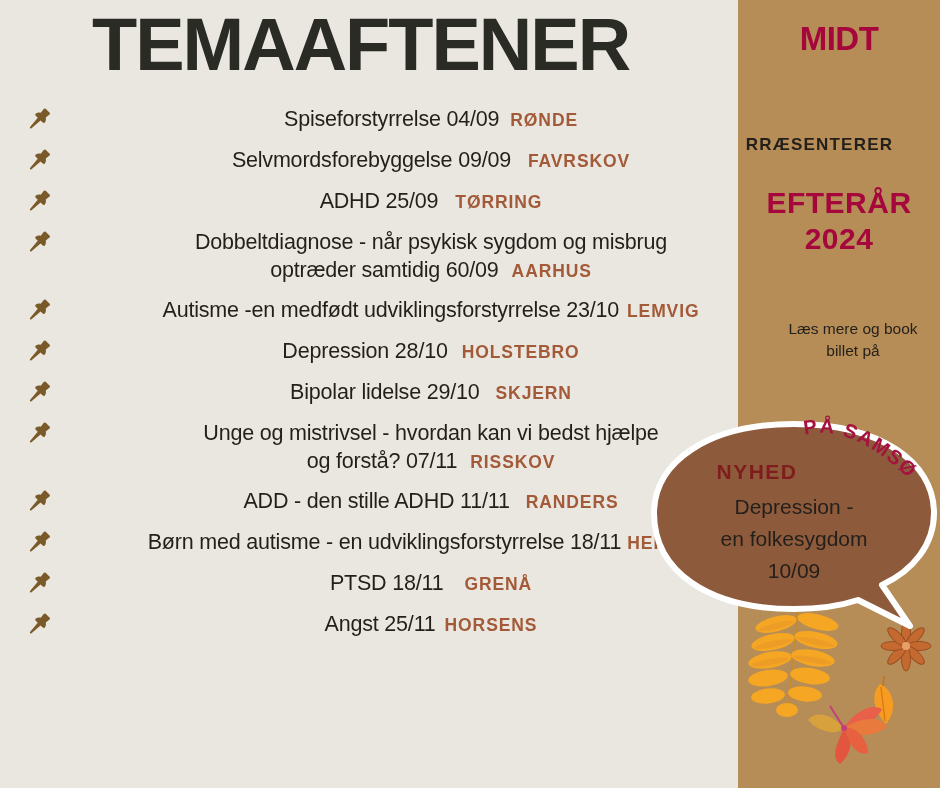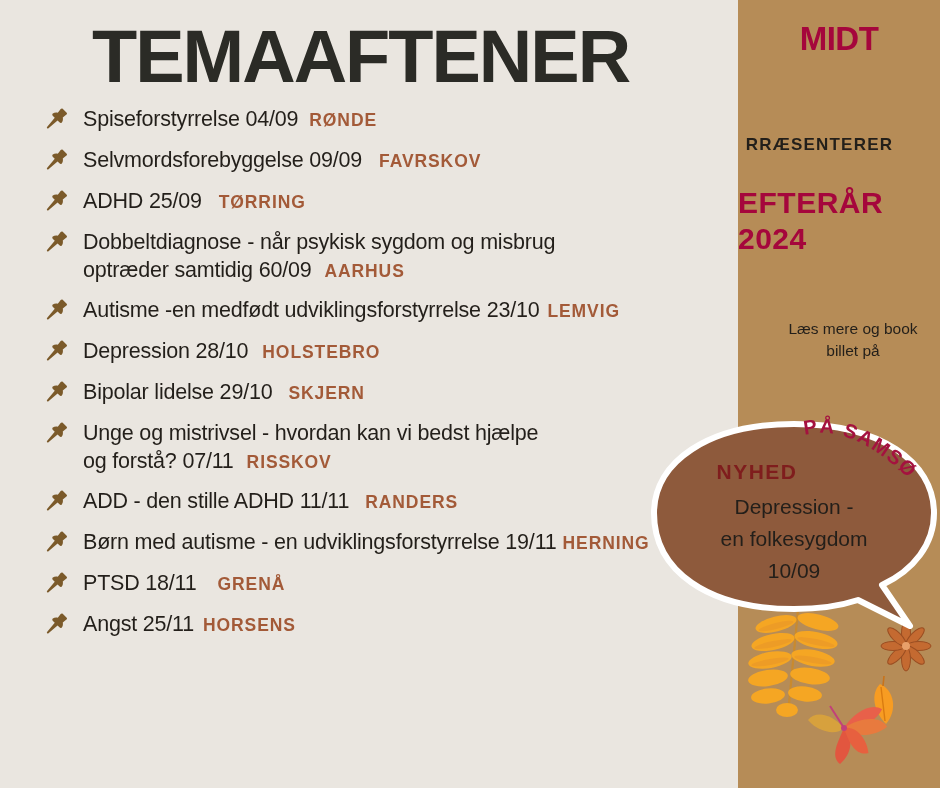--- a/index.html
+++ b/index.html
@@ -36,20 +36,21 @@
   .presents{
     position:absolute;left:738px;top:135px;width:163px;
     text-align:center;
     color:#231F1A;
     font-size:17px;
     font-weight:bold;
     letter-spacing:1.2px;
   }
   .season{
     position:absolute;left:738px;top:185px;width:202px;
+    text-align:center;
     color:#A5063C;
     font-weight:bold;
     font-size:30px;
     line-height:1.2;
     letter-spacing:0.5px;
   }
   .season .yr{display:block;}
   .booking{
     position:absolute;left:744px;top:318px;width:218px;
     text-align:center;
@@ -71,28 +72,28 @@
   .title{
     position:absolute;
     left:92px;top:8px;
     width:600px;
     color:#2B2B26;
     font-weight:bold;
     font-size:74px;
     letter-spacing:-2px;
     line-height:1;
     white-space:nowrap;
-    margin-top:12px;
   }
 
   
   .list{
     position:absolute;
-    left:43px;top:105px;
+    left:26px;top:105px;
     width:770px;
+    text-align:center;
   }
   .row{
     position:relative;
     padding-left:40px;
     margin-bottom:11px;
     min-height:30px;
   }
   .row .pin{
     position:absolute;
     left:2px;top:2px;
@@ -265,21 +266,21 @@
       </span>
       <span class="txt">ADD - den stille ADHD 11/11</span><span class="city" style="margin-left:16px;">RANDERS</span>
     </div>
 
     <div class="row">
       <span class="pin">
         <svg viewBox="0 0 24 24" width="26" height="26">
             <path d="M16.3 1.6c-.5-.5-1.3-.4-1.8.2l-2.7 3.4c-1.7-.4-3.4-.1-4.6.9-.6.5-.6 1.4-.1 1.9l1.9 1.9-7.1 8.5c-.3.4-.3.9.1 1.2.3.3.9.3 1.2 0l8.4-7.2 2 2c.5.5 1.4.5 1.9-.1 1-1.2 1.3-2.9.9-4.6l3.4-2.7c.6-.5.7-1.3.2-1.8l-3.7-3.6z" fill="#7B5A2A"></path>
           </svg>
       </span>
-      <span class="txt">Børn med autisme - en udviklingsforstyrrelse 19/11</span><span class="city" style="margin-left:0px;padding-left:6px;">HERNING</span>
+      <span class="txt">Børn med autisme - en udviklingsforstyrrelse 18/11</span><span class="city" style="margin-left:0px;padding-left:6px;">HERNING</span>
     </div>
 
     <div class="row">
       <span class="pin">
         <svg viewBox="0 0 24 24" width="26" height="26">
             <path d="M16.3 1.6c-.5-.5-1.3-.4-1.8.2l-2.7 3.4c-1.7-.4-3.4-.1-4.6.9-.6.5-.6 1.4-.1 1.9l1.9 1.9-7.1 8.5c-.3.4-.3.9.1 1.2.3.3.9.3 1.2 0l8.4-7.2 2 2c.5.5 1.4.5 1.9-.1 1-1.2 1.3-2.9.9-4.6l3.4-2.7c.6-.5.7-1.3.2-1.8l-3.7-3.6z" fill="#7B5A2A"></path>
           </svg>
       </span>
       <span class="txt">PTSD 18/11</span><span class="city" style="margin-left:21px;">GRENÅ</span>
     </div>

